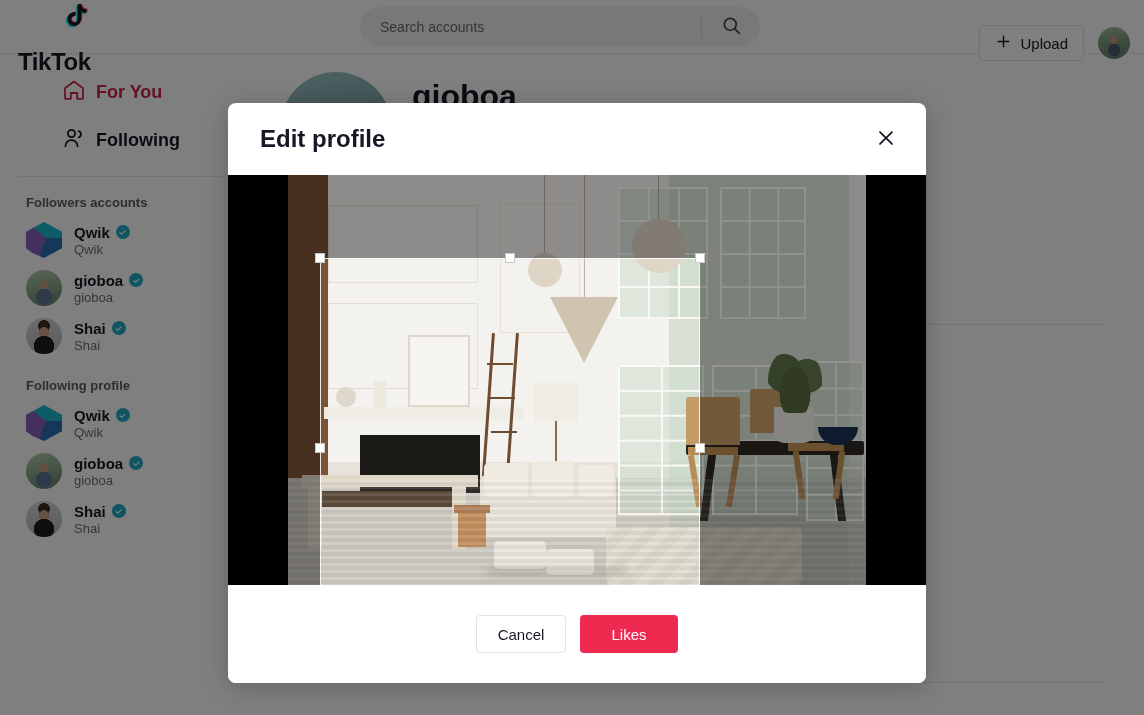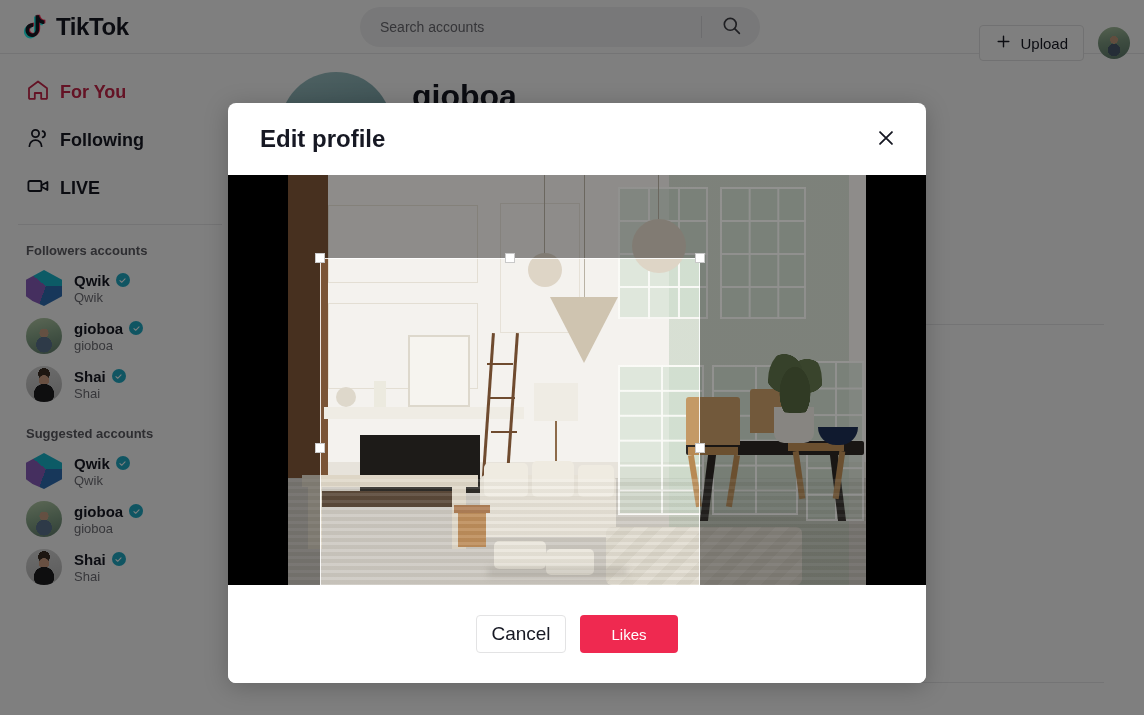--- a/index.html
+++ b/index.html
@@ -19,22 +19,22 @@
   }
 
   
   #header {
     position: absolute; top: 0; left: 0; width: 1144px; height: 54px;
     background: #fff; border-bottom: 1px solid #e9e9ea;
     display: flex; align-items: center;
     z-index: 10;
   }
   .logo-wrap {
-    display: flex; align-items: center; gap: 7px;
-    margin-left: 18px; height: 100%;
+    display: flex; align-items: flex-end; gap: 17px;
+    margin-left: 18px; height: 100%; flex-direction: column;
   }
   .logo-note { width: 31px; height: 31px; position: relative; }
   .logo-text {
     font-size: 24px; font-weight: 700; color: #161823;
     letter-spacing: -0.4px;
   }
   .search-wrap {
     position: absolute; left: 360px; top: 7px;
     width: 400px; height: 40px;
     background: #f1f1f2; border-radius: 92px;
@@ -74,21 +74,21 @@
   }
 
   
   #sidebar {
     position: absolute; top: 54px; left: 0; width: 240px; height: 661px;
     background: #fff; padding-top: 14px; overflow: hidden;
     z-index: 5;
   }
   .nav-item {
     display: flex; align-items: center; gap: 10px;
-    height: 48px; padding-left: 26px; cursor: pointer;
+    height: 48px; padding-left: 26px; cursor: pointer; margin-left: 36px;
   }
   .nav-label { font-size: 18px; font-weight: 700; color: #161823; }
   .nav-item.active .nav-label { color: #c8264a; }
   .side-divider { height: 1px; background: #e9e9ea; margin: 12px 18px 0 18px; }
   .side-heading {
     font-size: 13px; font-weight: 700; color: #5c5c63;
     padding: 18px 0 6px 26px;
   }
   .acct-row {
     display: flex; align-items: center; gap: 12px;
@@ -258,21 +258,21 @@
     background: #fff; border: 1px solid #c9c9c9;
   }
 
   .modal-foot {
     flex: 1; display: flex; align-items: center; justify-content: center;
     gap: 14px; background: #fff;
   }
   .btn-cancel {
     width: 90px; height: 38px; border-radius: 4px;
     border: 1px solid #e3e3e4; background: #fff;
-    font-size: 19px; color: #161823; cursor: pointer;
+    font-size: 15px; color: #161823; cursor: pointer;
     font-family: "Liberation Sans", sans-serif;
   }
   .btn-apply {
     width: 98px; height: 38px; border-radius: 4px; border: none;
     background: #ef2950; color: #fff; font-size: 15px; cursor: pointer;
     font-family: "Liberation Sans", sans-serif;
   }
 </style>
 </head>
 <body>
@@ -325,29 +325,20 @@
       <span>
         <svg width="24" height="24" viewBox="0 0 24 24" fill="none" stroke="#161823" stroke-width="1.8" stroke-linecap="round">
           <circle cx="9.5" cy="7.5" r="3.6"></circle>
           <path d="M3.4 20.2c0-3.6 2.8-6 6.1-6s6.1 2.4 6.1 6"></path>
           <path d="M16.6 5.2a3.2 3.2 0 0 1 0 6.2"></path>
         </svg>
       </span>
       <span class="nav-label">Following</span>
     </div>
 
-    <div class="nav-item">
-      <span>
-        <svg width="24" height="24" viewBox="0 0 24 24" fill="none" stroke="#161823" stroke-width="1.8" stroke-linejoin="round">
-          <rect x="2.4" y="7" width="13" height="10" rx="1.6"></rect>
-          <path d="M15.6 11.2 21.4 8v8l-5.8-3.2z"></path>
-        </svg>
-      </span>
-      <span class="nav-label">LIVE</span>
-    </div>
 
     <div class="side-divider"></div>
 
     <div class="side-heading">Followers accounts</div>
 
     <div class="acct-row">
       <div class="acct-av qwik"></div>
       <div class="acct-meta">
         <div class="acct-top">
           <span class="acct-name">Qwik</span>
@@ -385,21 +376,21 @@
             <svg width="9" height="9" viewBox="0 0 12 12" fill="none" stroke="#fff" stroke-width="1.4" stroke-linecap="round" stroke-linejoin="round">
                 <path d="M2.6 6.2 4.9 8.4 9.4 3.8"></path>
               </svg>
           </span>
         </div>
         <div class="acct-sub">Shai</div>
       </div>
     </div>
 
 
-    <div class="side-heading">Suggested accounts</div>
+    <div class="side-heading">Following profile</div>
 
     <div class="acct-row">
       <div class="acct-av qwik"></div>
       <div class="acct-meta">
         <div class="acct-top">
           <span class="acct-name">Qwik</span>
           <span class="verified">
             <svg width="9" height="9" viewBox="0 0 12 12" fill="none" stroke="#fff" stroke-width="1.4" stroke-linecap="round" stroke-linejoin="round">
                 <path d="M2.6 6.2 4.9 8.4 9.4 3.8"></path>
               </svg>

